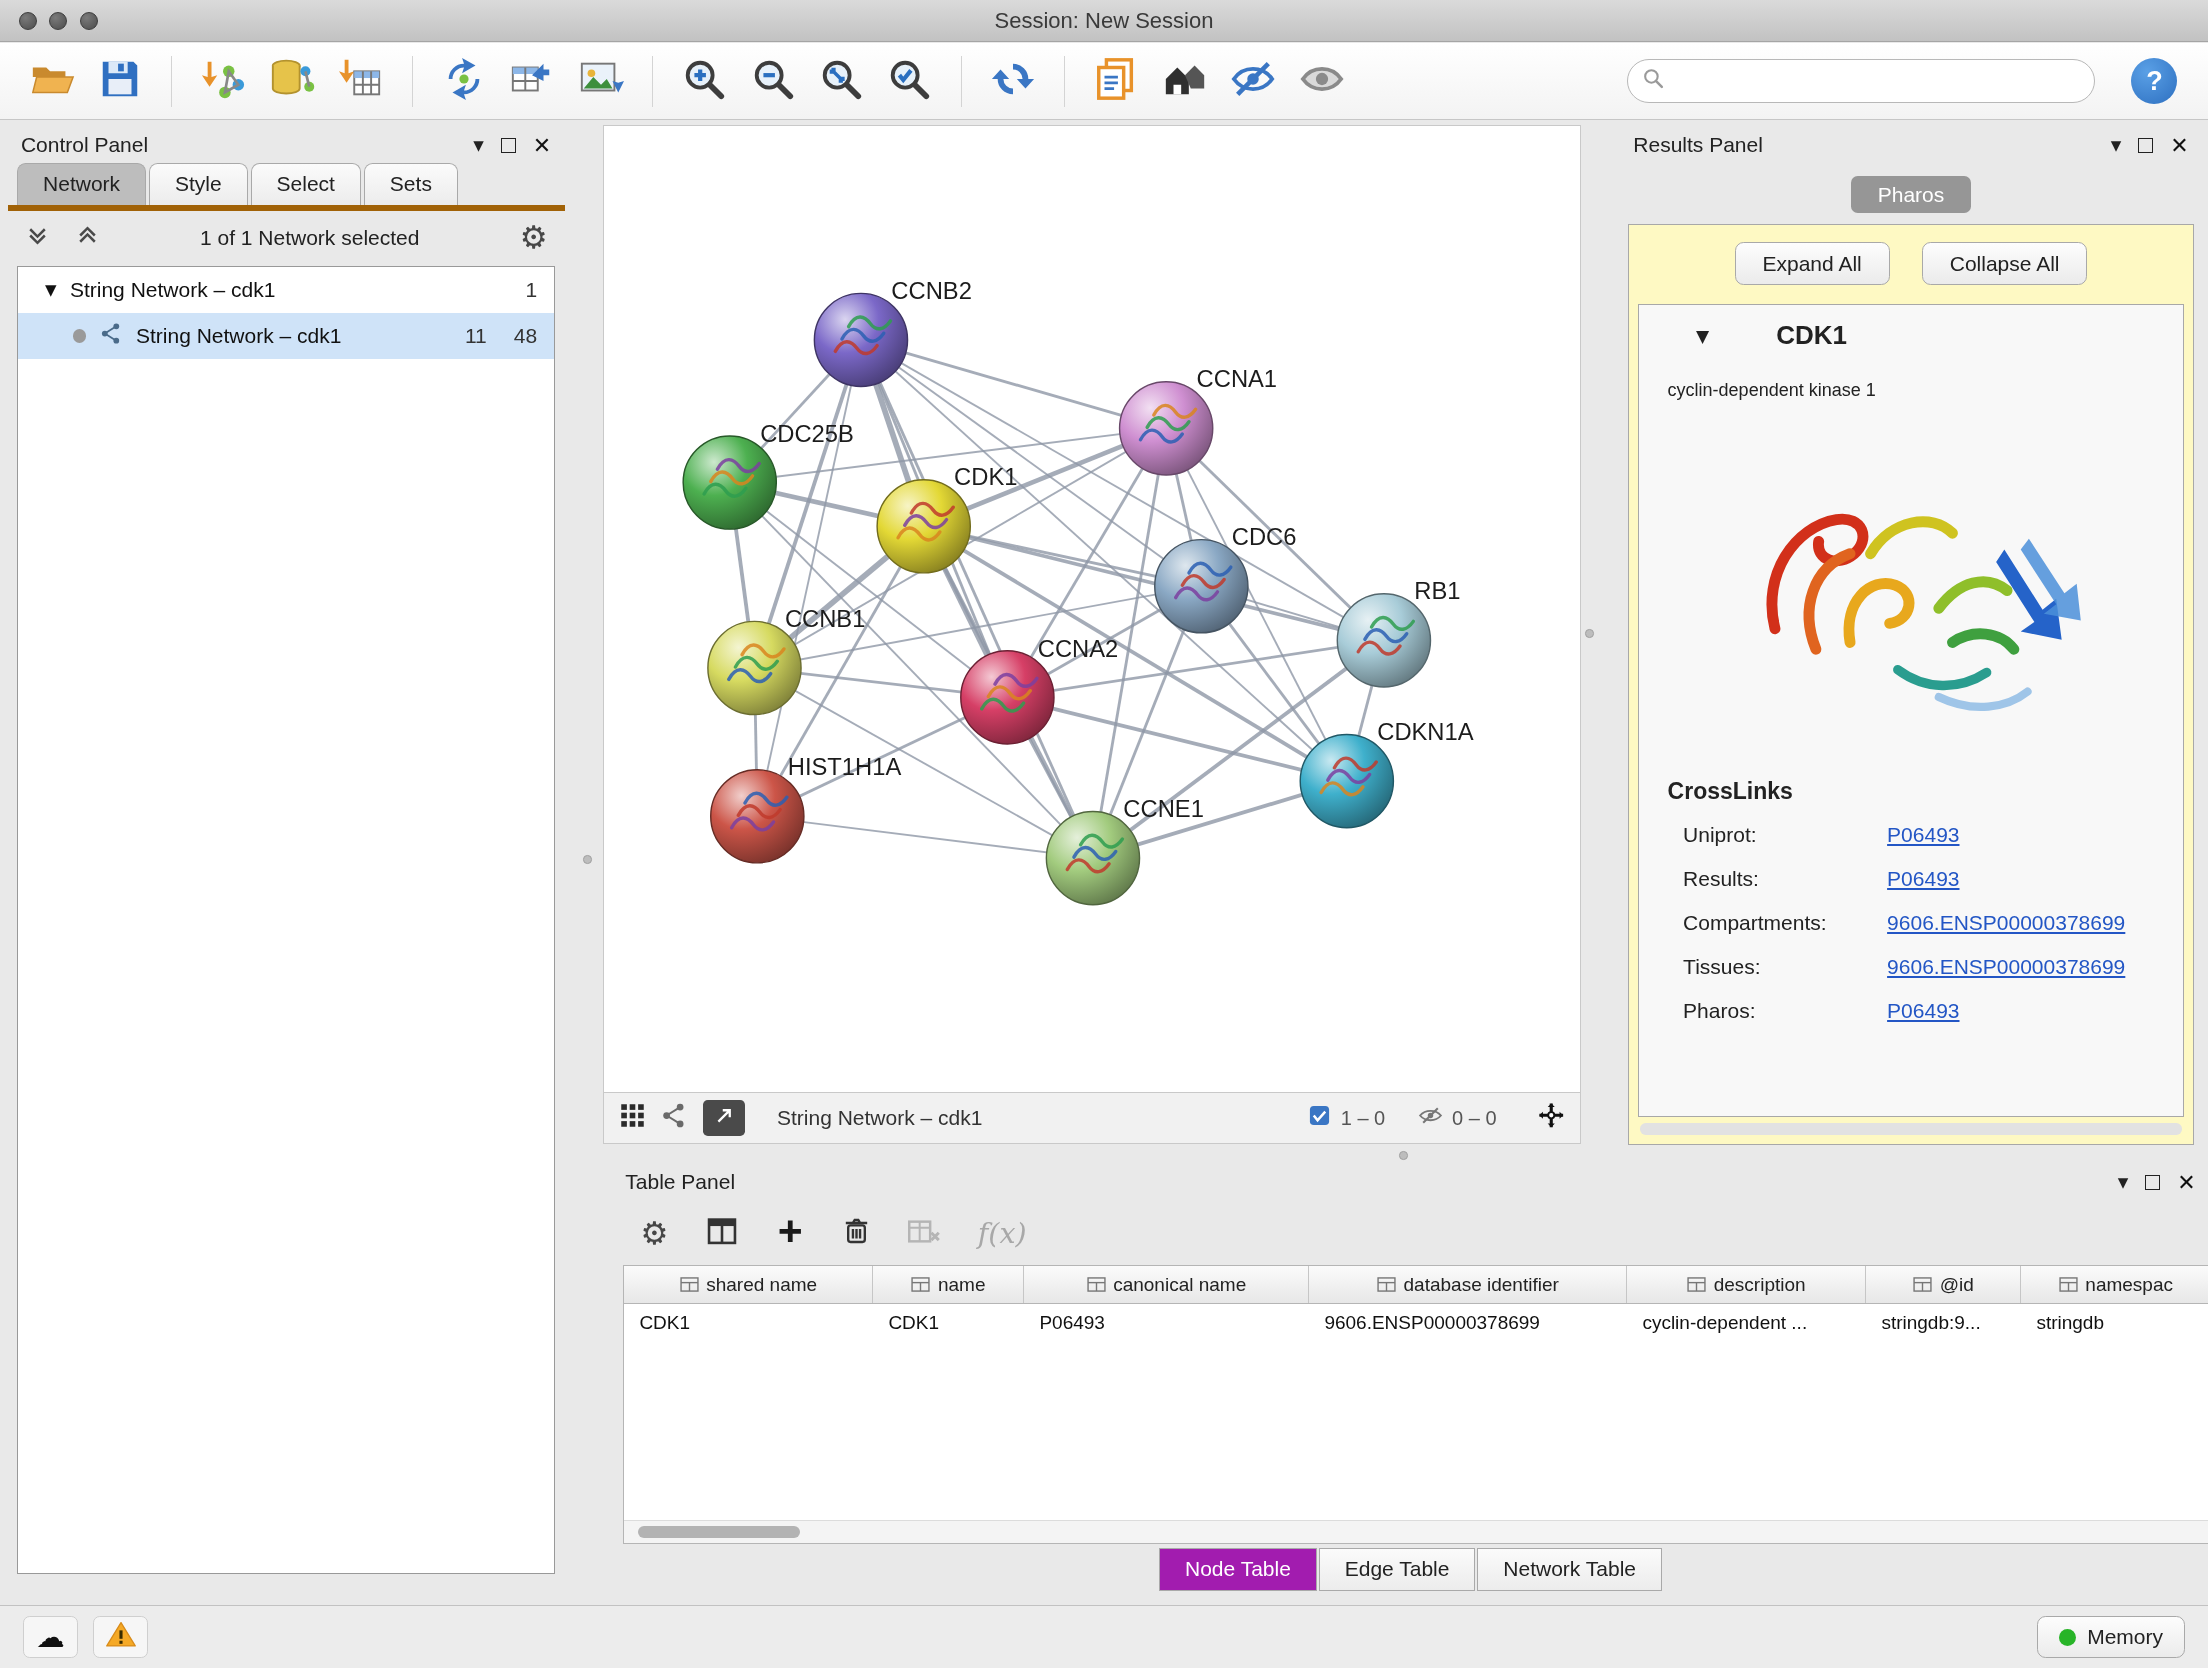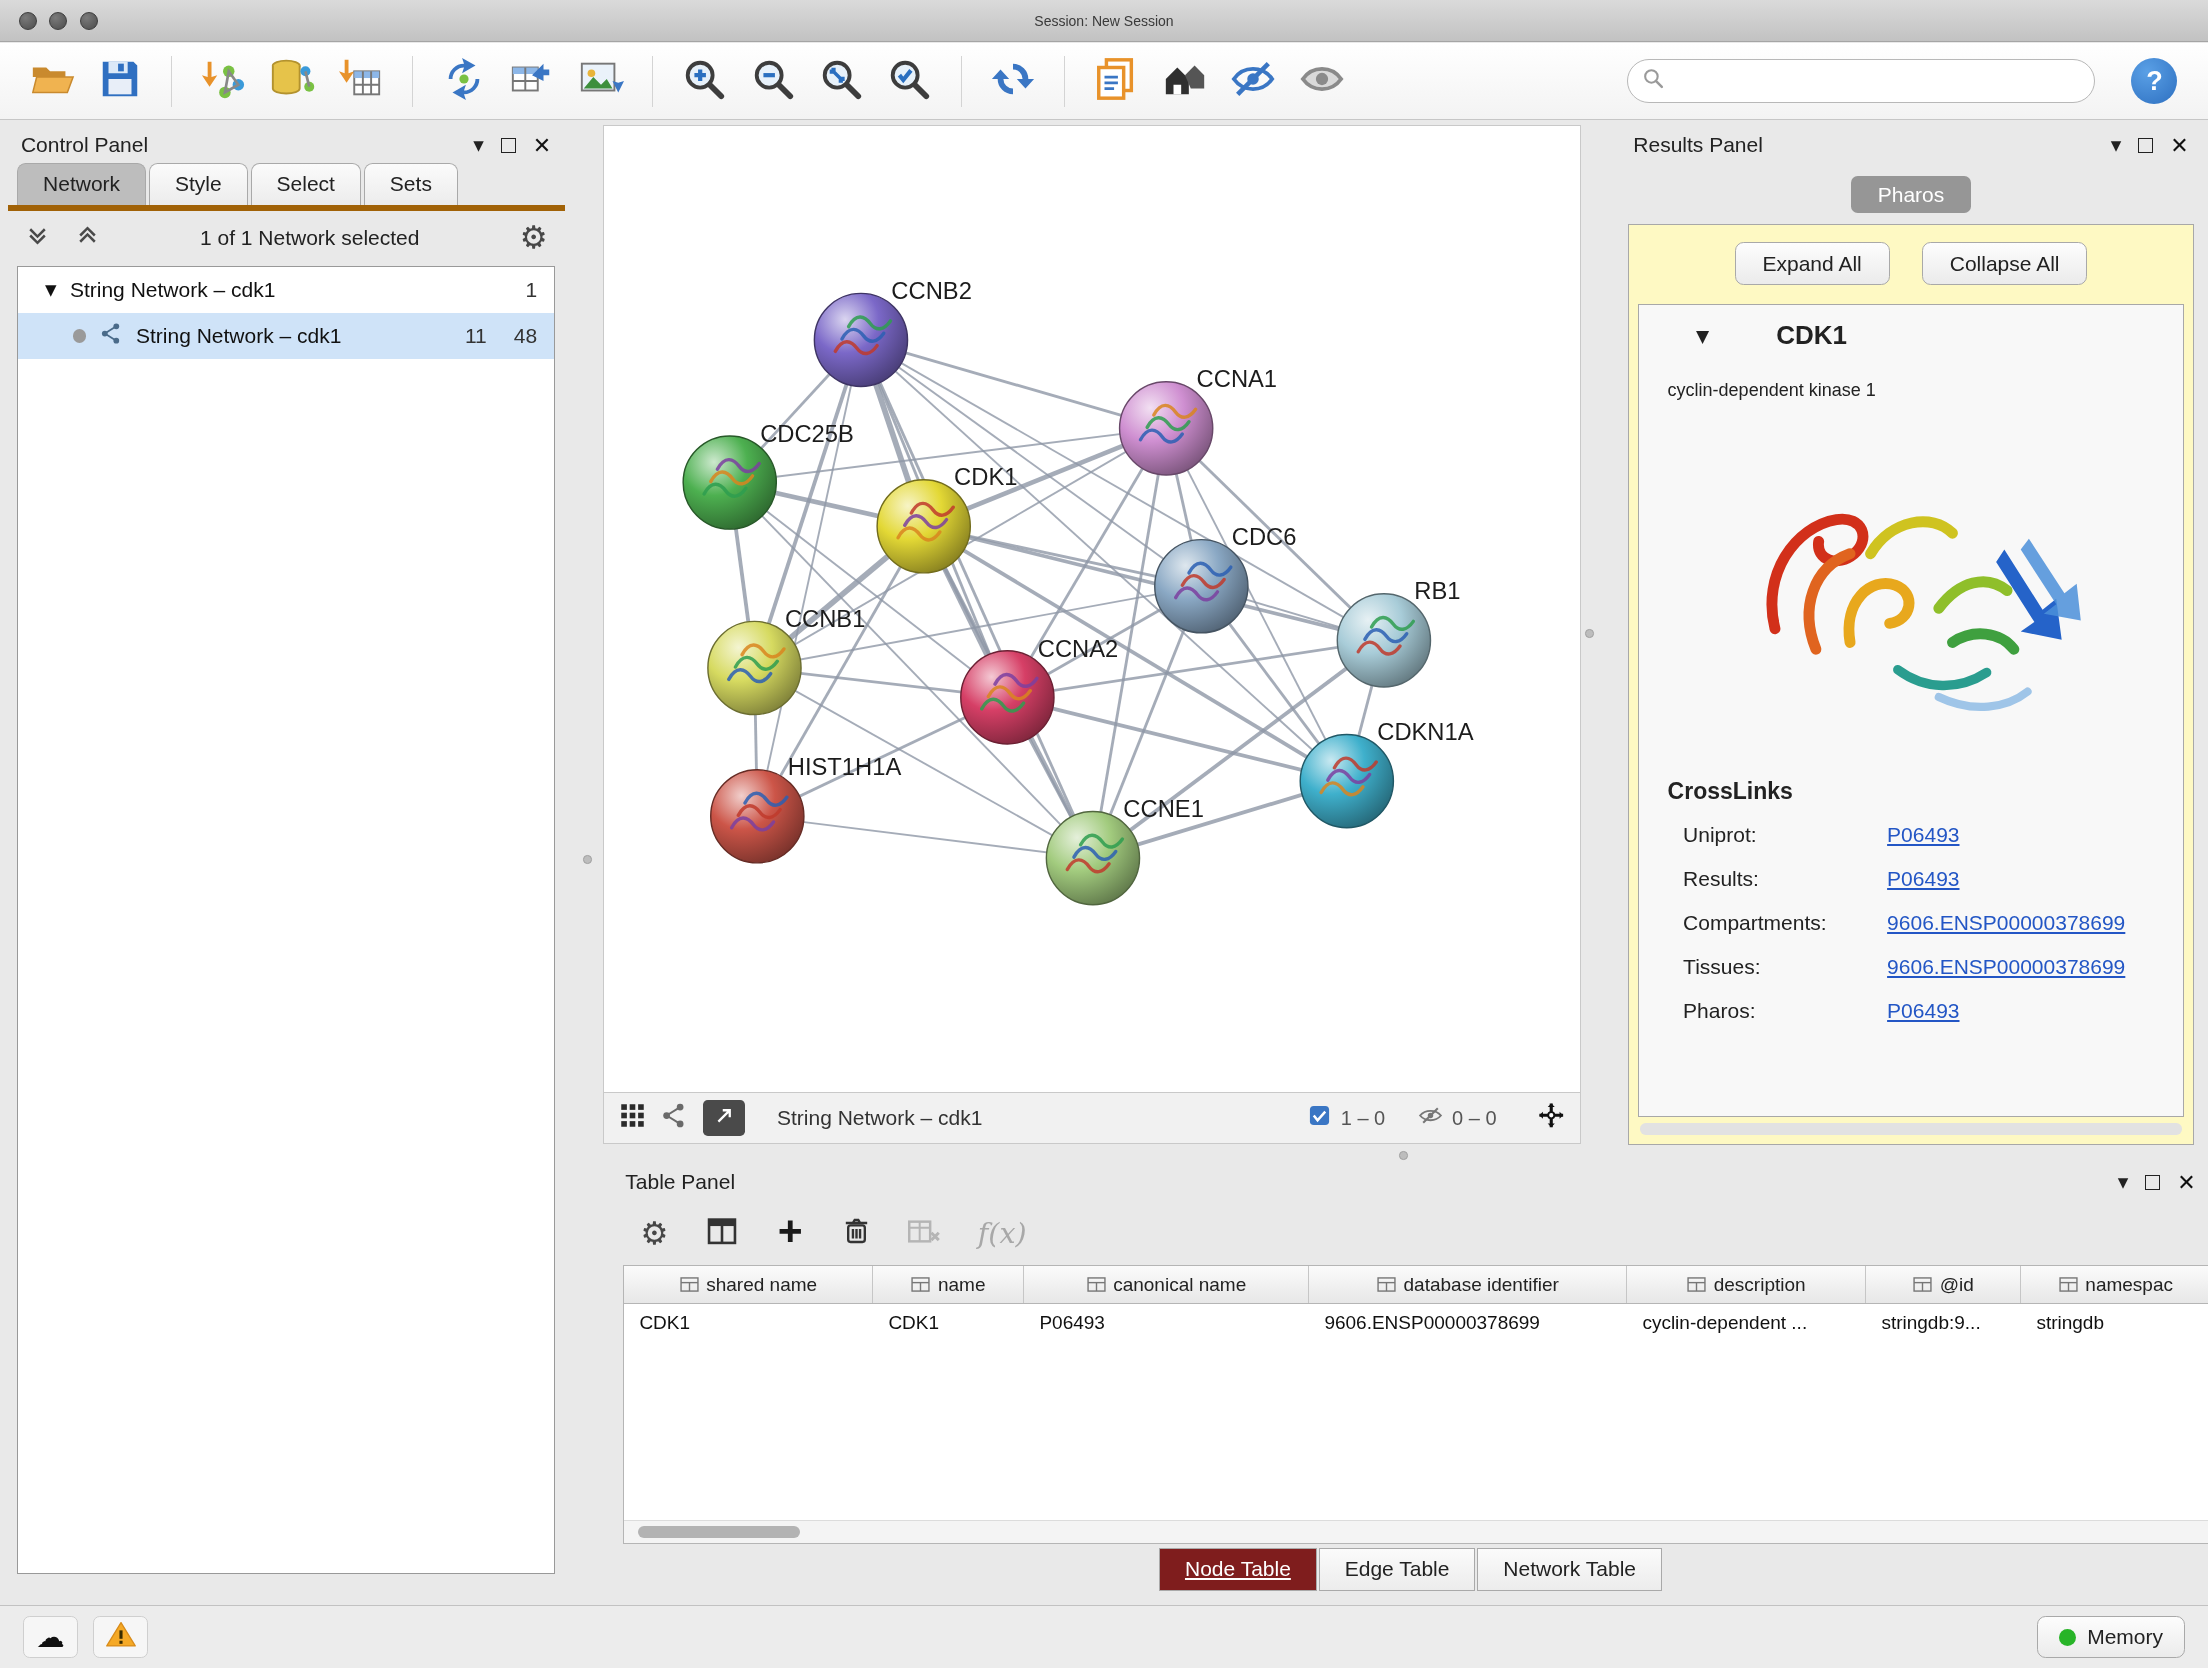--- a/index.html
+++ b/index.html
@@ -7,21 +7,21 @@
     font-family:"Liberation Sans","DejaVu Sans",sans-serif; font-size:21px; color:#222;
     background:#e9e9e9; }
   .glyph { font-family:"DejaVu Sans","Liberation Sans",sans-serif; }
 
   
   .titlebar { position:absolute; top:0; left:0; width:2208px; height:42px;
     background:linear-gradient(#dadada,#c2c2c2); border-bottom:1px solid #a5a5a5;
     display:flex; align-items:center; justify-content:center; }
   .traffic { position:absolute; left:19px; top:0; height:100%; display:flex; align-items:center; gap:12.4px; }
   .light { width:18px; height:18px; border-radius:50%; background:radial-gradient(circle at 35% 30%, #7a7a7a, #4c4c4c); border:1px solid #3c3c3c; }
-  .title-text { font-size:14px; color:#3a3a3a; }
+  .title-text { font-size:22px; color:#3a3a3a; }
 
   
   .toolbar { position:absolute; top:43px; left:0; width:2208px; height:77px;
     background:linear-gradient(#ffffff,#f3f3f3); border-bottom:1px solid #c6c6c6;
     display:flex; align-items:center; padding:0 23px; gap:11.4px; }
   .tbtn { width:57px; height:57px; display:flex; align-items:center; justify-content:center; border-radius:5.7px; }
   .tbtn svg { width:46px; height:46px; }
   .tsep { width:1px; height:51px; background:#d4d4d4; margin:0 11.4px; }
   .search-box { margin-left:auto; width:468px; height:44px; background:#fff; border:1px solid #b8b8b8;
     border-radius:22px; display:flex; align-items:center; padding:0 13.3px; gap:7.6px; }
@@ -90,21 +90,21 @@
   .tp-hcell { display:flex; align-items:center; justify-content:center; gap:7.6px; font-size:19px; color:#222;
     border-right:1px solid #c6c6c6; overflow:hidden; white-space:nowrap; flex:none; }
   .colicon { width:19px; height:15px; flex:none; }
   .tp-rowline { display:flex; height:40px; }
   .tp-cell { padding:7.6px 0 0 15px; font-size:19px; color:#111; overflow:hidden; white-space:nowrap; flex:none; }
   .tp-space { flex:1; }
   .tp-hscroll { height:23px; border-top:1px solid #dcdcdc; background:#f4f4f4; display:flex; align-items:center; padding-left:13.3px; }
   .tp-thumb { width:162px; height:12.4px; border-radius:6.7px; background:#b3b3b3; }
   .tp-tabs { height:48px; display:flex; justify-content:center; align-items:flex-start; gap:1.9px; padding-top:3.8px; }
   .tp-tab { padding:8.6px 25px; font-size:21px; border:1px solid #a9a9a9; background:linear-gradient(#fbfbfb,#ececec); color:#222; }
-  .tp-tab.selected { background:#7f1d1d; color:#fff;text-decoration:underline; }
+  .tp-tab.selected { background:#a21caf; color:#fff; }
 
   
   .statusbar { position:absolute; left:0; top:1605px; width:2208px; height:63px; background:#ececec;
     border-top:1px solid #c2c2c2; display:flex; align-items:center; padding:0 23px; gap:15px; }
   .sb-btn { width:55px; height:42px; border:1px solid #cfcfcf; border-radius:6.7px; background:#f6f6f6;
     display:flex; align-items:center; justify-content:center; }
   .memory-btn { margin-left:auto; display:flex; align-items:center; gap:11.4px; border:1px solid #a9a9a9;
     border-radius:8.6px; background:linear-gradient(#fdfdfd,#ebebeb); padding:7.6px 21px; font-size:21px; }
   .mem-dot { width:17px; height:17px; border-radius:50%; background:#28b428; }
 </style>

